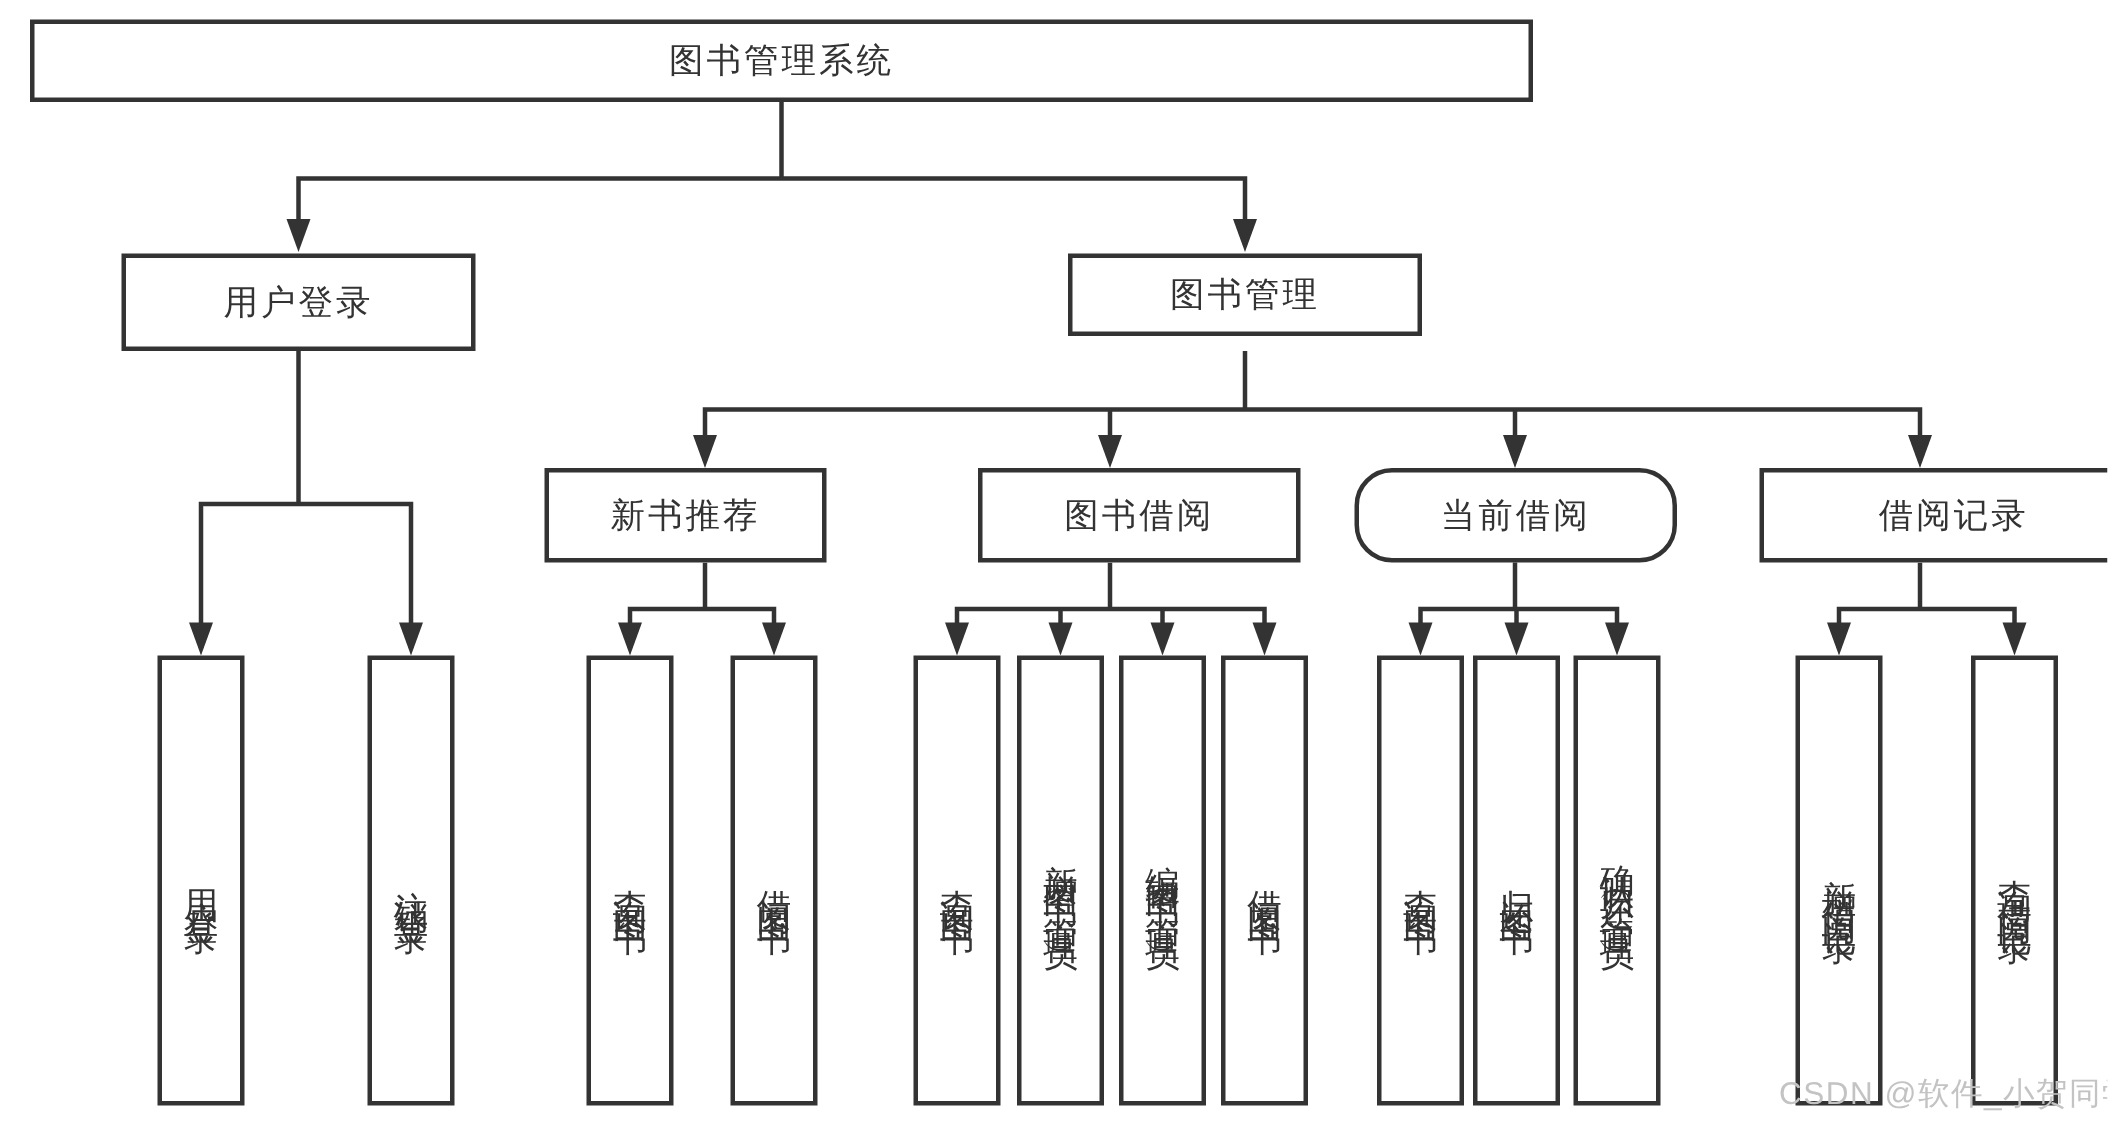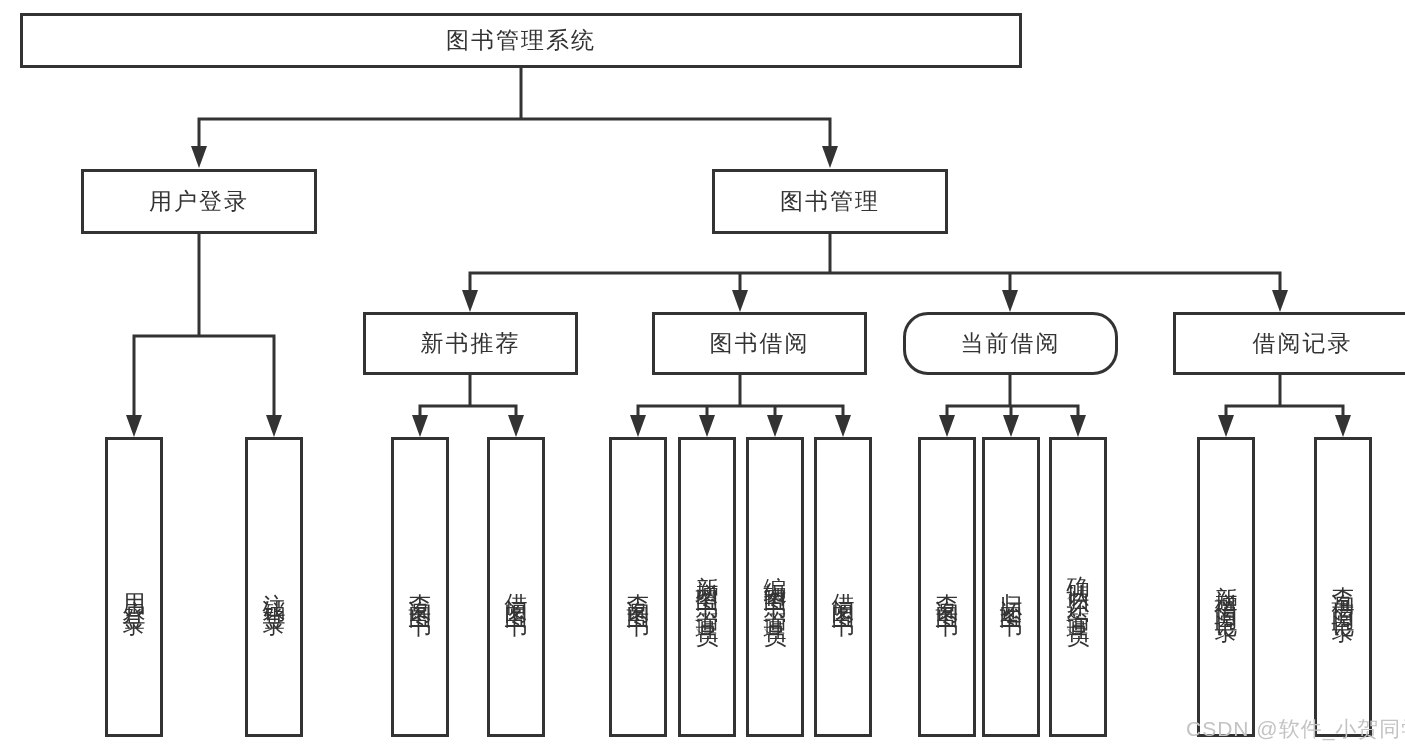--- a/index.html
+++ b/index.html
@@ -33,22 +33,22 @@
   }
   .leaf {
     writing-mode: vertical-rl;
     letter-spacing: 7px;
     line-height: 1;
     padding-top: 4px;
   }
   
   .n-root  { left: 20px;   top: 13px;  width: 1002px; height: 55px; }
   .n-l2a   { left: 81px;   top: 169px; width: 236px;  height: 65px; }
-  .n-l2b   { left: 712px;  top: 169px; width: 236px;  height: 65px; }
-  .n-l3a   { left: 363px;  top: 312px; width: 215px;  height: 63px; }
+  .n-l2b   { left: 712px;  top: 169px; width: 236px;  height: 55px; }
+  .n-l3a   { left: 363px;  top: 312px; width: 188px;  height: 63px; }
   .n-l3b   { left: 652px;  top: 312px; width: 215px;  height: 63px; }
   .n-l3c   { left: 903px;  top: 312px; width: 215px;  height: 63px; border-radius: 25px; }
   .n-l3d   { left: 1173px; top: 312px; width: 259px;  height: 63px; }
   .lf      { top: 437px; width: 58px; height: 300px; }
   .lf-1  { left: 105px;  }
   .lf-2  { left: 245px;  }
   .lf-3  { left: 391px;  }
   .lf-4  { left: 487px;  }
   .lf-5  { left: 609px;  }
   .lf-6  { left: 678px;  }

